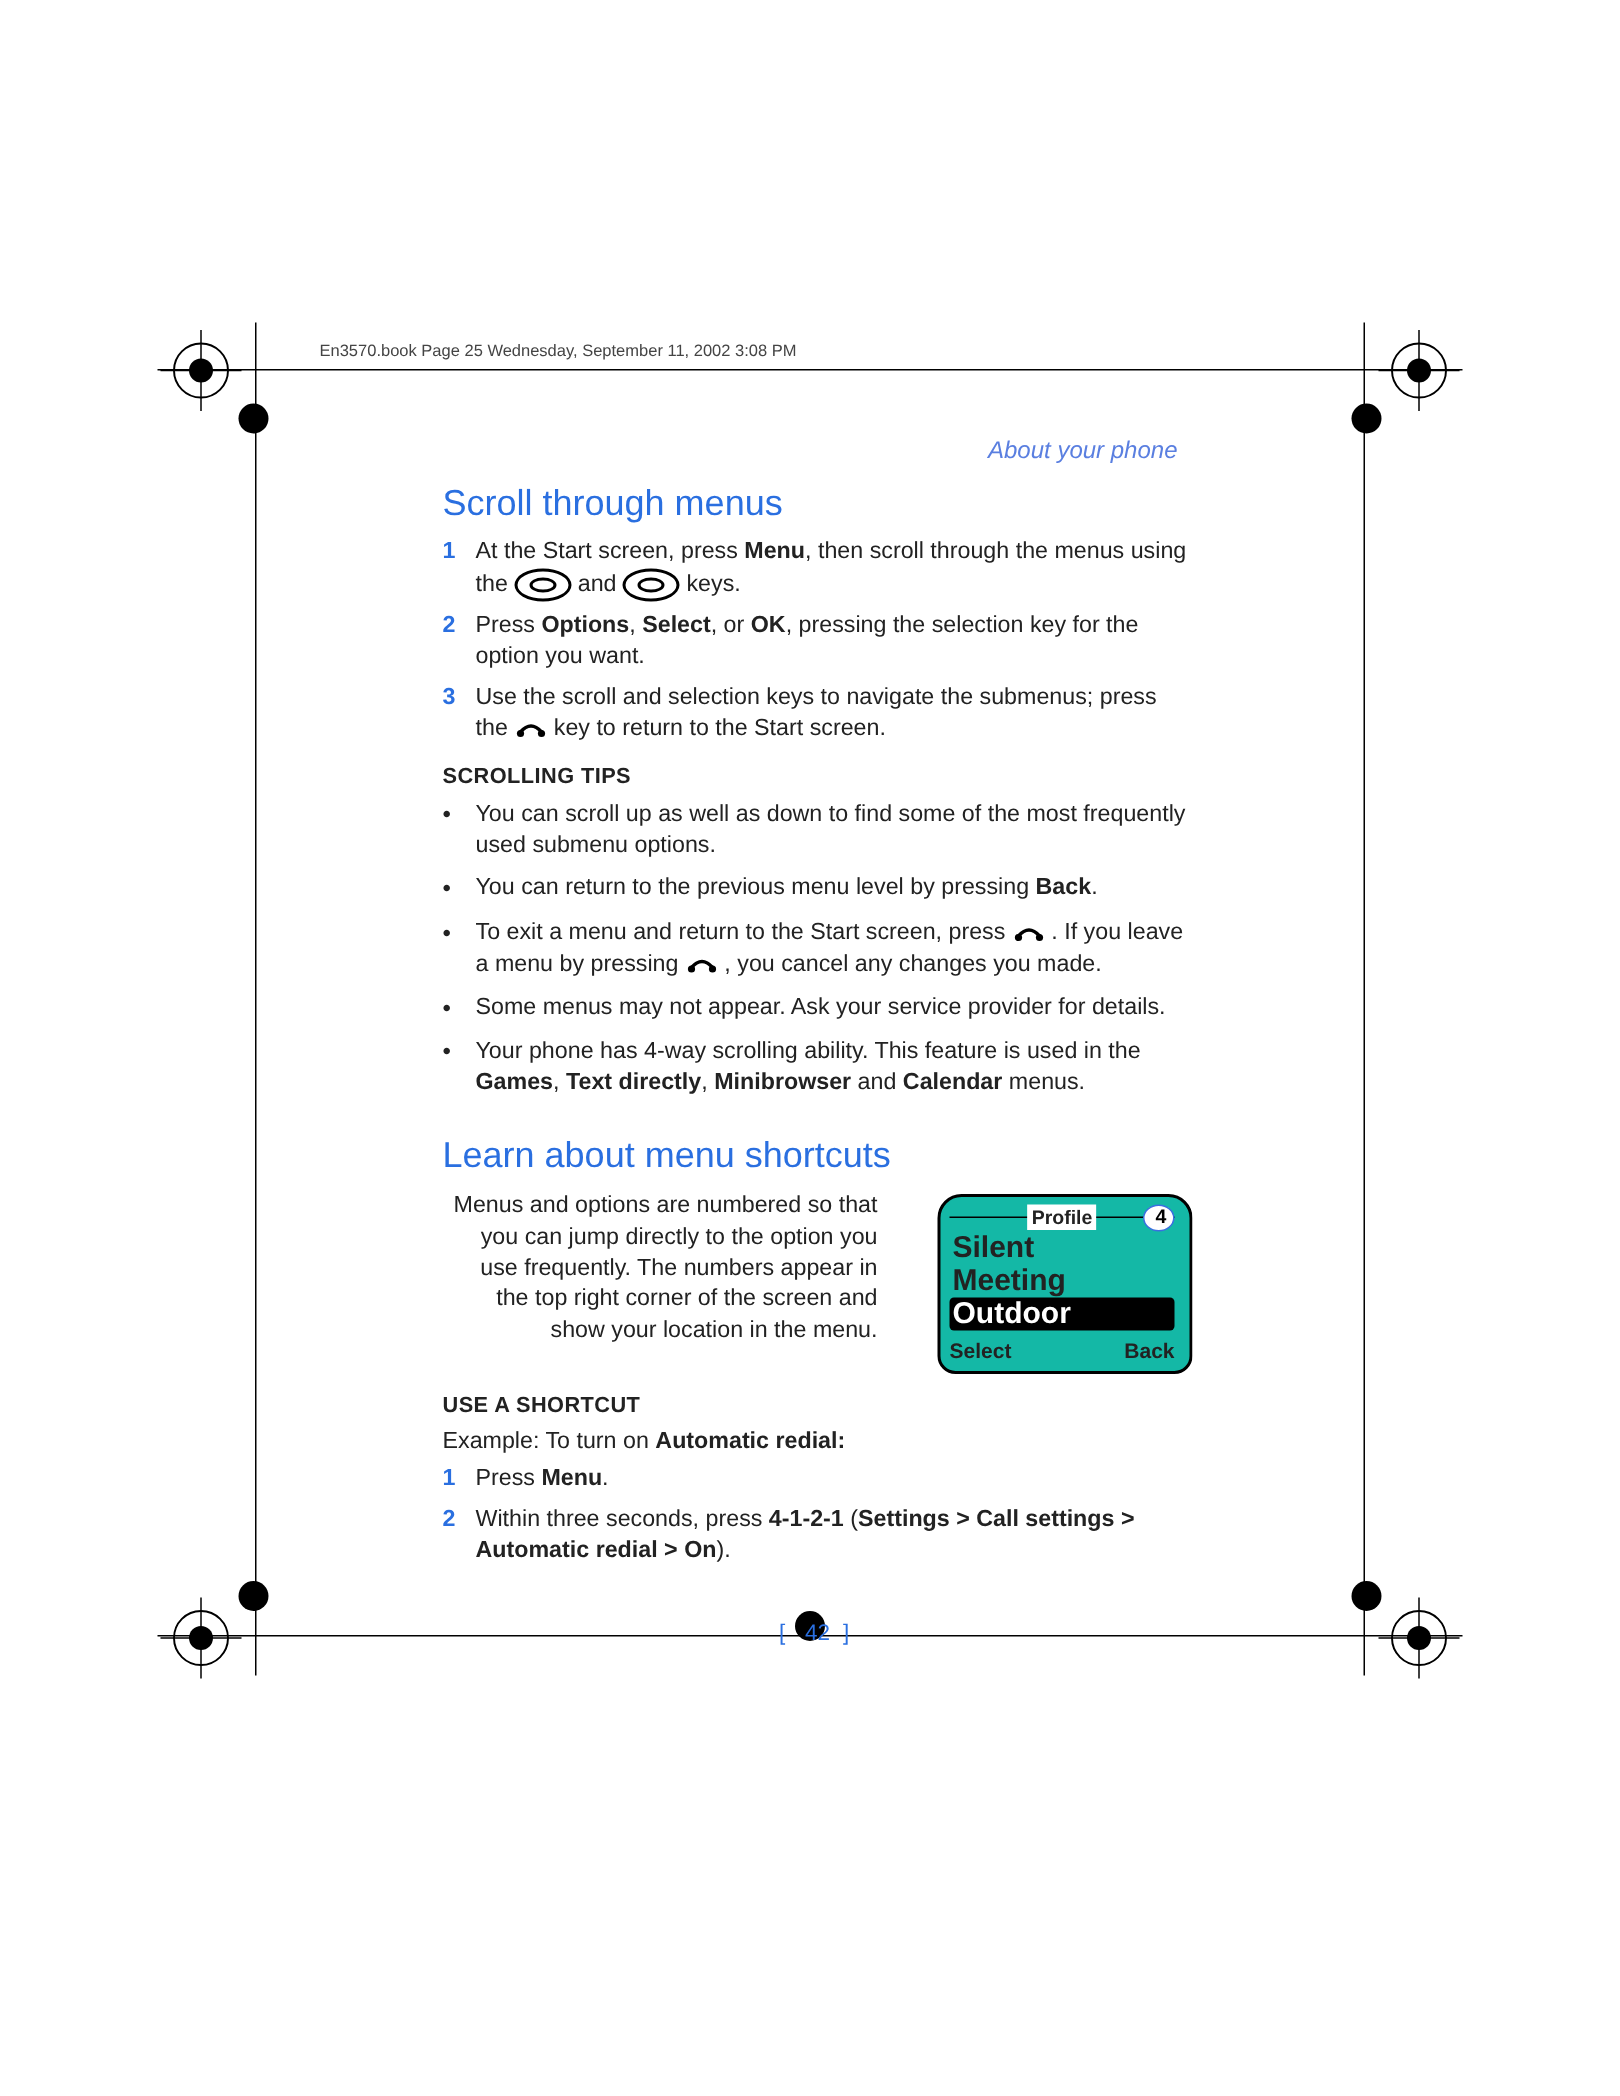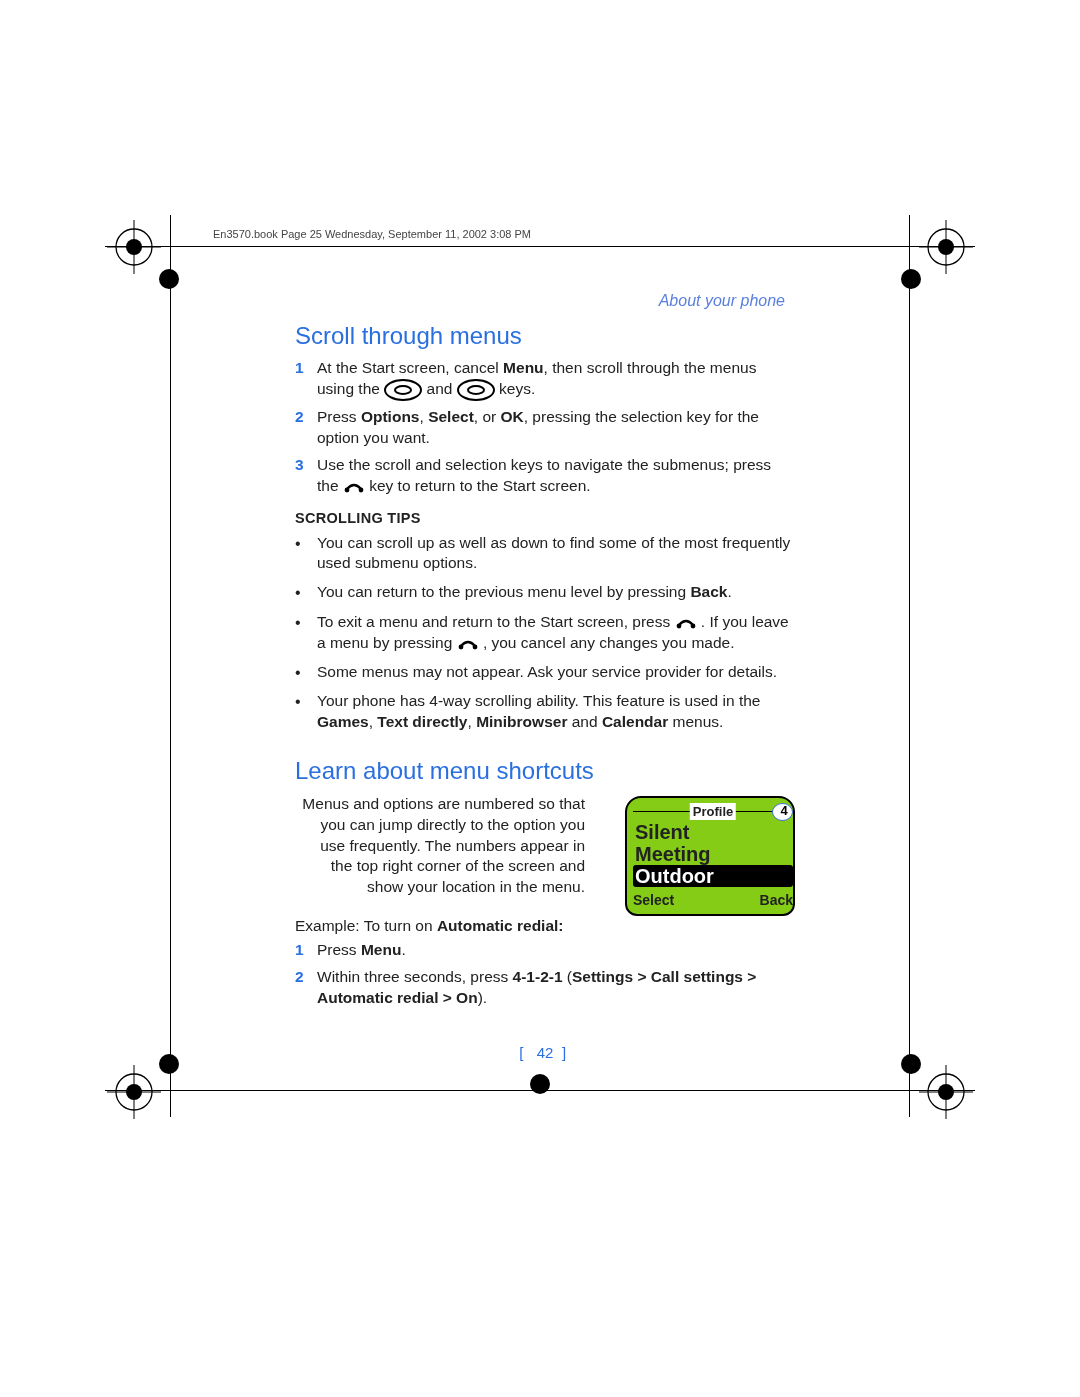--- a/index.html
+++ b/index.html
@@ -23,21 +23,21 @@
   ul.bullets li:before{content:"•";width:22px;flex-shrink:0;font-size:16px;}
   .bold{font-weight:bold;}
   .key-oval{display:inline-block;width:34px;height:18px;border:2px solid #000;border-radius:50%/50%;vertical-align:middle;background:#fff;position:relative;}
   .key-oval .eye{position:absolute;left:50%;top:50%;width:14px;height:6px;border:2px solid #000;border-radius:50%;transform:translate(-50%,-50%);}
   .key-oval.dn{transform:rotate(180deg);}
   .end-key{display:inline-flex;width:22px;height:16px;vertical-align:middle;align-items:center;justify-content:center;}
   .end-key svg{width:20px;height:16px;}
   .float-wrap{overflow:hidden;}
   .float-text{width:290px;float:left;text-align:right;}
   .phone-fig{float:right;width:170px;margin-top:2px;}
-  .phone-screen{border:2px solid #000;border-radius:16px 16px 12px 12px;padding:5px 0 4px 6px;background:#84cc16;font-family:"Arial Narrow",Arial,sans-serif;}
+  .phone-screen{border:2px solid #000;border-radius:16px 16px 12px 12px;padding:5px 10px 4px 6px;background:#14b8a6;font-family:"Arial Narrow",Arial,sans-serif;}
   .ps-header{position:relative;height:18px;}
   .ps-header .line{position:absolute;left:0;right:0;top:8px;height:1.5px;background:#000;}
   .ps-header .lbl{position:absolute;left:50%;transform:translateX(-50%);top:0;background:#fff;padding:0 3px;font-size:13px;font-weight:bold;}
   .ps-header .num{position:absolute;right:0;top:0;background:#fff;padding:0 0 0 3px;font-size:13px;font-weight:bold;color:#000;border:1px solid #3a6fe0;border-radius:50%;width:16px;height:16px;text-align:center;line-height:14px;}
   .ps-row{font-size:20px;font-weight:bold;line-height:1.1;padding-left:2px;}
   .ps-row.sel{background:#000;color:#fff;border-radius:3px;padding:0 2px;}
   .ps-soft{display:flex;justify-content:space-between;font-size:14px;font-weight:bold;margin-top:4px;}
   .page-num{width:100%;text-align:center;margin-top:34px;color:#2a6fe0;font-size:15px;letter-spacing:0.3em;}
   .page-num .n{color:#2a6fe0;letter-spacing:0;}
   
@@ -118,21 +118,21 @@
   <div class="section-label">About your phone</div>
 
   <div class="content">
 
     <h1 class="blue">Scroll through menus</h1>
 
     <ul class="num-list">
       <li>
         <span class="num">1</span>
         <span class="li-body">
-          <span>At the Start screen, cancel </span><span class="bold">Menu</span><span>, then scroll through the menus using the </span>
+          <span>At the Start screen, press </span><span class="bold">Menu</span><span>, then scroll through the menus using the </span>
           <span class="key-oval"><span class="eye"></span></span>
           <span> and </span>
           <span class="key-oval dn"><span class="eye"></span></span>
           <span> keys.</span>
         </span>
       </li>
       <li>
         <span class="num">2</span>
         <span class="li-body">
           <span>Press </span><span class="bold">Options</span><span>, </span><span class="bold">Select</span><span>, or </span><span class="bold">OK</span><span>, pressing the selection key for the option you want.</span>
@@ -209,20 +209,21 @@
           <div class="ps-row sel">Outdoor</div>
           <div class="ps-soft">
             <span>Select</span>
             <span>Back</span>
           </div>
         </div>
       </div>
       <div class="clear"></div>
     </div>
 
+    <div class="sub-head">USE A SHORTCUT</div>
     <div>
       <span>Example: To turn on </span><span class="bold">Automatic redial:</span>
     </div>
 
     <ul class="num-list" style="margin-top:4px;">
       <li>
         <span class="num">1</span>
         <span class="li-body"><span>Press </span><span class="bold">Menu</span><span>.</span></span>
       </li>
       <li>

